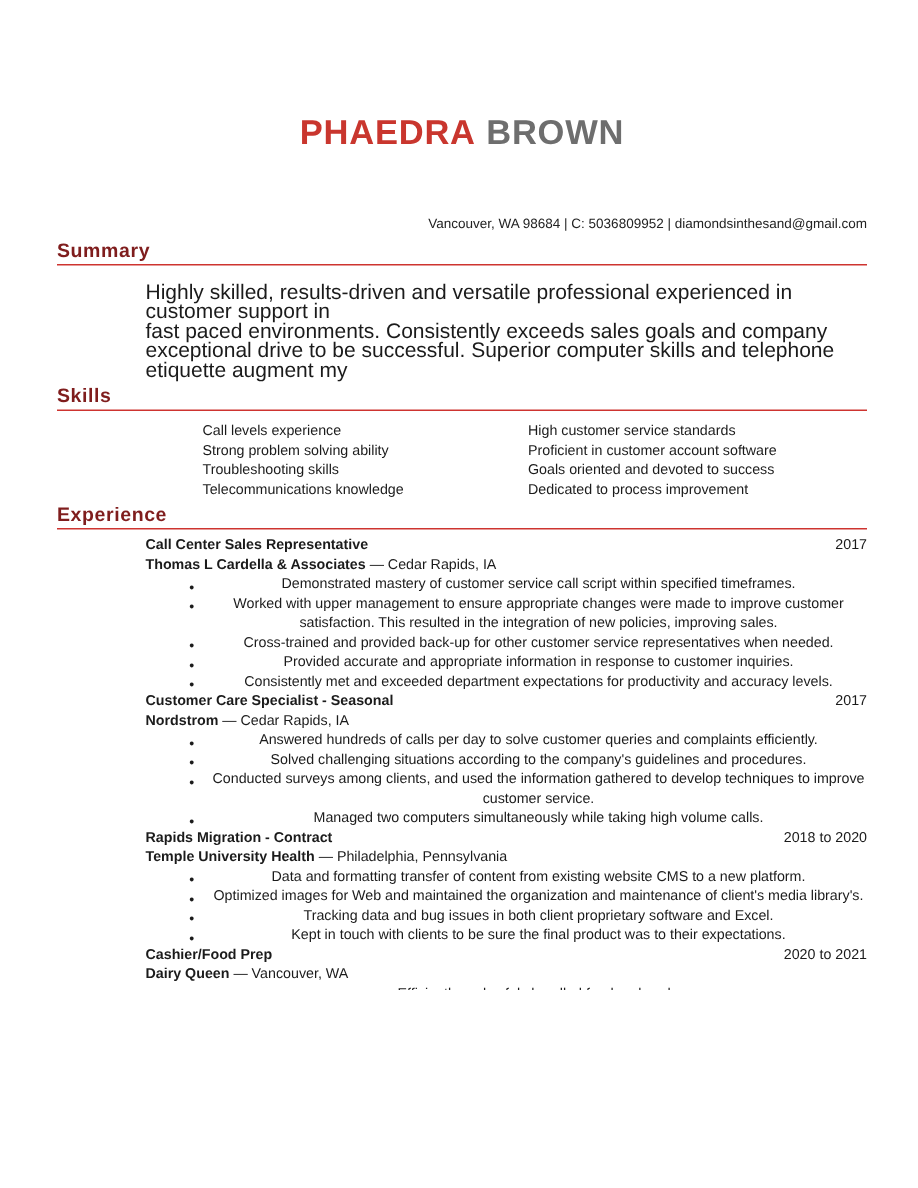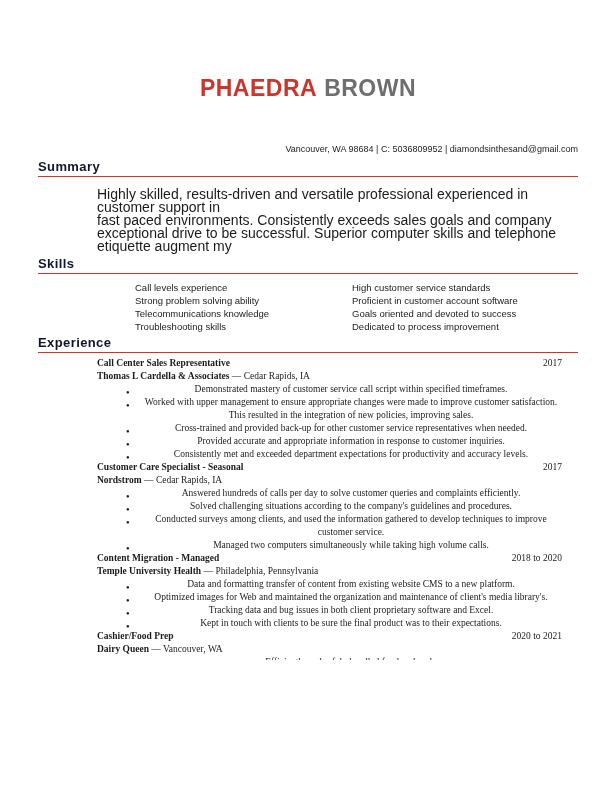--- a/index.html
+++ b/index.html
@@ -22,32 +22,32 @@
   .contact{
     margin-top:42px;text-align:right;font-size:9px;color:#222;
     line-height:11px;
   }
   
   section{margin:0;}
   .sec-summary{margin-top:4px;}
   .sec-skills{margin-top:3px;}
   .sec-exp{margin-top:2px;}
   .sec-title{
-    margin:0;font-size:13px;font-weight:bold;color:#0f172a;
+    margin:0;font-size:13px;font-weight:bold;color:#7f1d1d;
     letter-spacing:0.4px;line-height:15px;
   }
   .rule{border:0;border-top:1.6px solid #CE3430;margin:2px 0 0 0;}
   
   .summary-body{margin:11px 0 0 59px;font-size:14px;line-height:13px;}
   
   .skills-cols{display:flex;margin:7px 0 0 97px;font-size:9.5px;line-height:13px;}
   .skills-col-left{width:217px;flex:0 0 auto;}
   .skills-col-right{flex:1;}
   
-  .jobs{margin:4px 16px 0 59px;font-size:9.5px;line-height:13px;font-family:Liberation Serif, serif;}
+  .jobs{margin:4px 0 0 59px;font-size:9.5px;line-height:13px;}
   .job-header{display:flex;justify-content:space-between;}
   .job-title{font-weight:bold;}
   .job-date{font-weight:normal;}
   .company-line .company{font-weight:bold;}
   .job-bullets{margin:0;padding:0;list-style:none;text-align:center;}
   .job-bullets li{position:relative;padding-left:43px;}
   .job-bullets li::before{
     content:"\25CF";position:absolute;left:29px;top:2.5px;font-size:6px;color:#1b1b1b;
   }
 </style>
@@ -73,22 +73,22 @@
       </div>
   </section>
 
   <section class="sec-skills">
     <h2 class="sec-title">Skills</h2>
     <hr class="rule">
     <div class="skills-cols" id="skills-cols">
         <div class="skills-col-left">
           <div class="skill-item">Call levels experience</div>
           <div class="skill-item">Strong problem solving ability</div>
+          <div class="skill-item">Troubleshooting skills</div>
           <div class="skill-item">Telecommunications knowledge</div>
-          <div class="skill-item">Troubleshooting skills</div>
         </div>
         <div class="skills-col-right">
           <div class="skill-item">High customer service standards</div>
           <div class="skill-item">Proficient in customer account software</div>
           <div class="skill-item">Goals oriented and devoted to success</div>
           <div class="skill-item">Dedicated to process improvement</div>
         </div>
       </div>
   </section>
 
@@ -118,21 +118,21 @@
           <div class="company-line"><span class="company">Nordstrom</span><span class="location"> — Cedar Rapids, IA</span></div>
           <ul class="job-bullets">
             <li class="bullet">Answered hundreds of calls per day to solve customer queries and complaints efficiently.</li>
             <li class="bullet">Solved challenging situations according to the company's guidelines and procedures.</li>
             <li class="bullet">Conducted surveys among clients, and used the information gathered to develop techniques to improve customer service.</li>
             <li class="bullet">Managed two computers simultaneously while taking high volume calls.</li>
           </ul>
         </div>
         <div class="job">
           <div class="job-header">
-            <span class="job-title">Content Migration - Managed</span>
+            <span class="job-title">Rapids Migration - Contract</span>
             <span class="job-date">2018 to 2020</span>
           </div>
           <div class="company-line"><span class="company">Temple University Health</span><span class="location"> — Philadelphia, Pennsylvania</span></div>
           <ul class="job-bullets">
             <li class="bullet">Data and formatting transfer of content from existing website CMS to a new platform.</li>
             <li class="bullet">Optimized images for Web and maintained the organization and maintenance of client's media library's.</li>
             <li class="bullet">Tracking data and bug issues in both client proprietary software and Excel.</li>
             <li class="bullet">Kept in touch with clients to be sure the final product was to their expectations.</li>
           </ul>
         </div>

